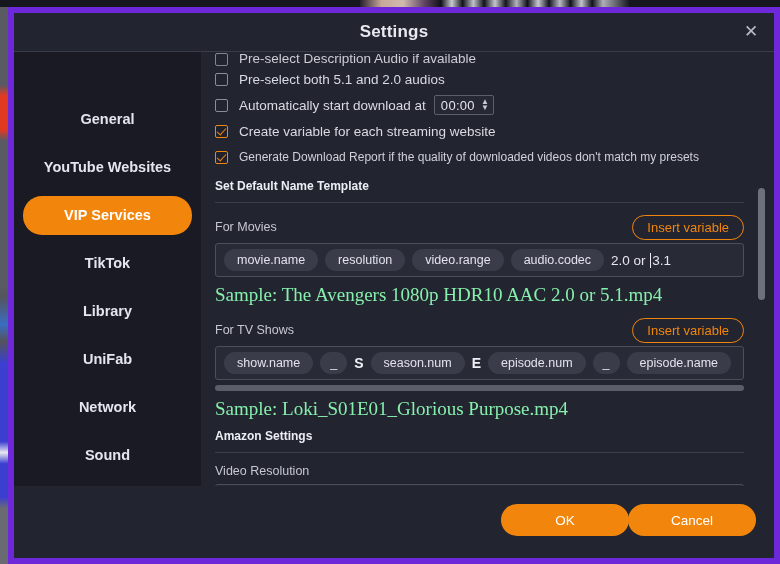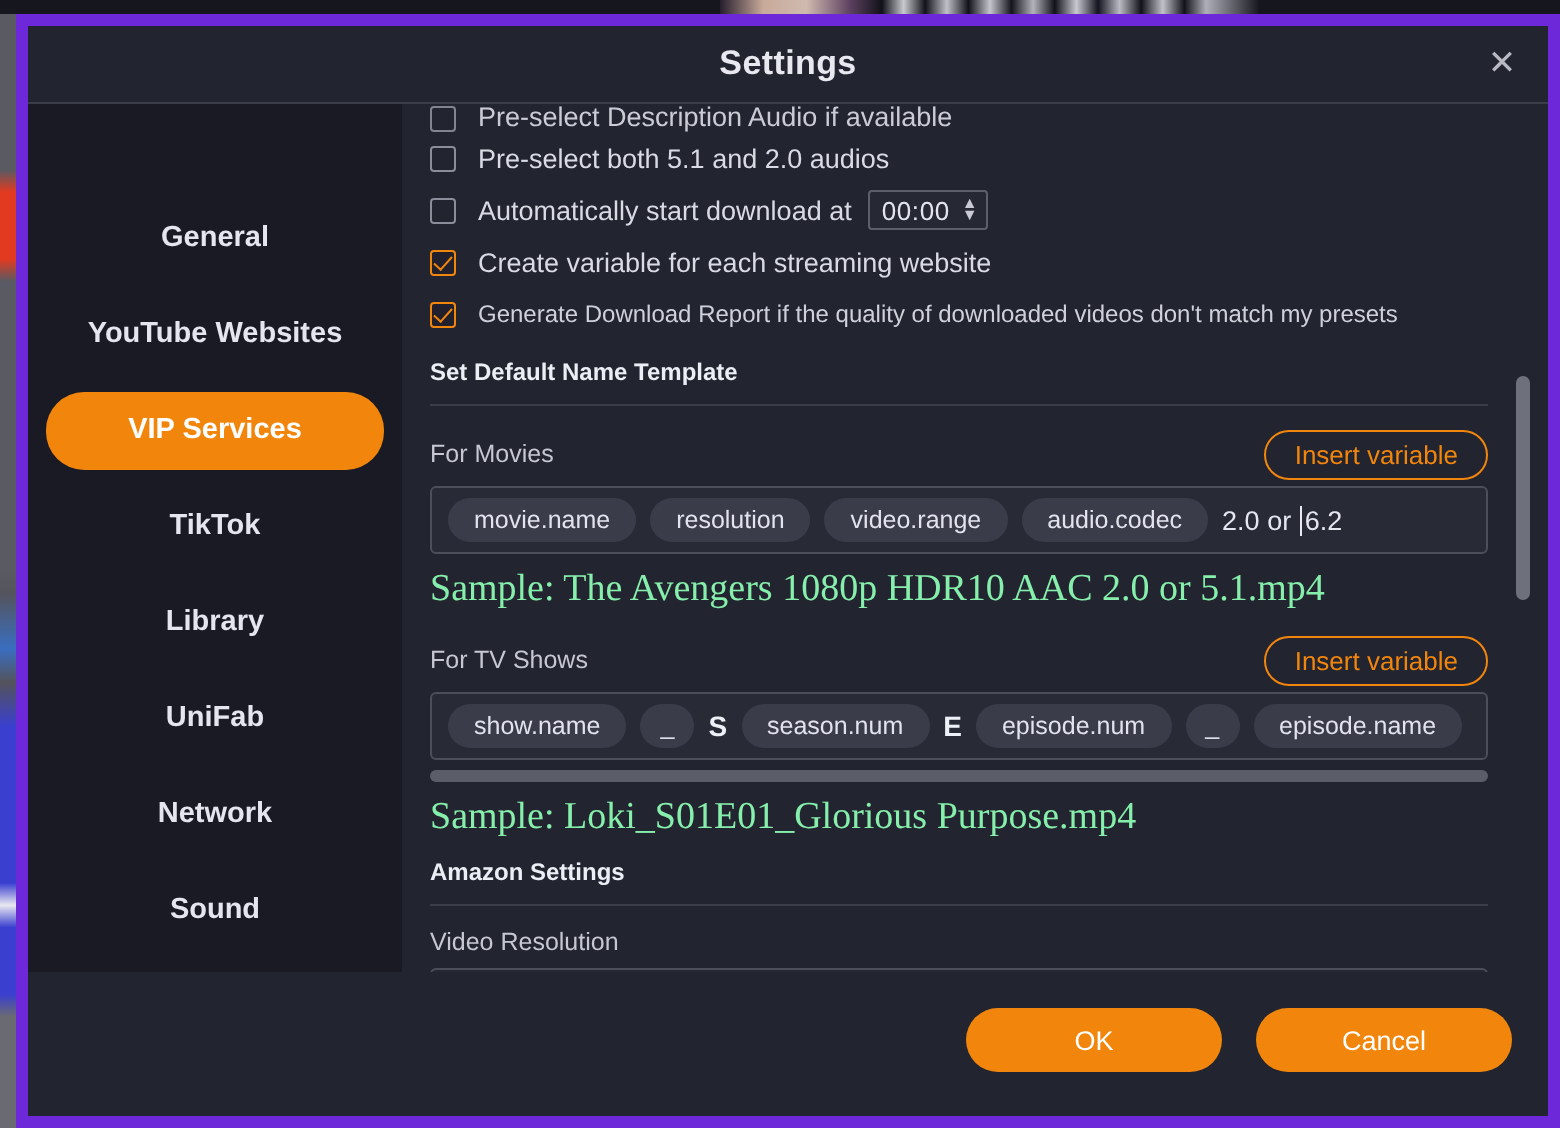--- a/index.html
+++ b/index.html
@@ -140,21 +140,21 @@
 
   
   #footer{
     flex:0 0 72px;height:72px;background:#22242f;position:relative;
   }
   .foot-btn{
     position:absolute;top:18px;width:128px;height:32px;border-radius:16px;
     background:#f2860d;color:#ffffff;font-size:13.5px;border:none;cursor:pointer;
     font-family:"Liberation Sans",sans-serif;
   }
-  #ok-btn{right:163px;}
+  #ok-btn{right:145px;}
   #cancel-btn{right:18px;}
 </style>
 </head>
 <body>
 
 <div id="app-backdrop">
   <div id="backdrop-top-strip"></div>
   <div id="backdrop-left-strip"></div>
 </div>
 
@@ -219,21 +219,21 @@
         <div class="field-head">
           <span class="field-label">For Movies</span>
           <button class="insert-btn">Insert variable</button>
         </div>
 
         <div class="token-box">
           <span class="token">movie.name</span>
           <span class="token">resolution</span>
           <span class="token">video.range</span>
           <span class="token">audio.codec</span>
-          <span class="plain-txt"><span>2.0 or </span><span class="caret"></span><span>6.2</span></span>
+          <span class="plain-txt"><span>2.0 or </span><span class="caret"></span><span>3.1</span></span>
         </div>
 
         <div class="sample">Sample: The Avengers 1080p HDR10 AAC 2.0 or 5.1.mp4</div>
 
         <div class="field-head">
           <span class="field-label">For TV Shows</span>
           <button class="insert-btn">Insert variable</button>
         </div>
 
         <div class="token-box">

